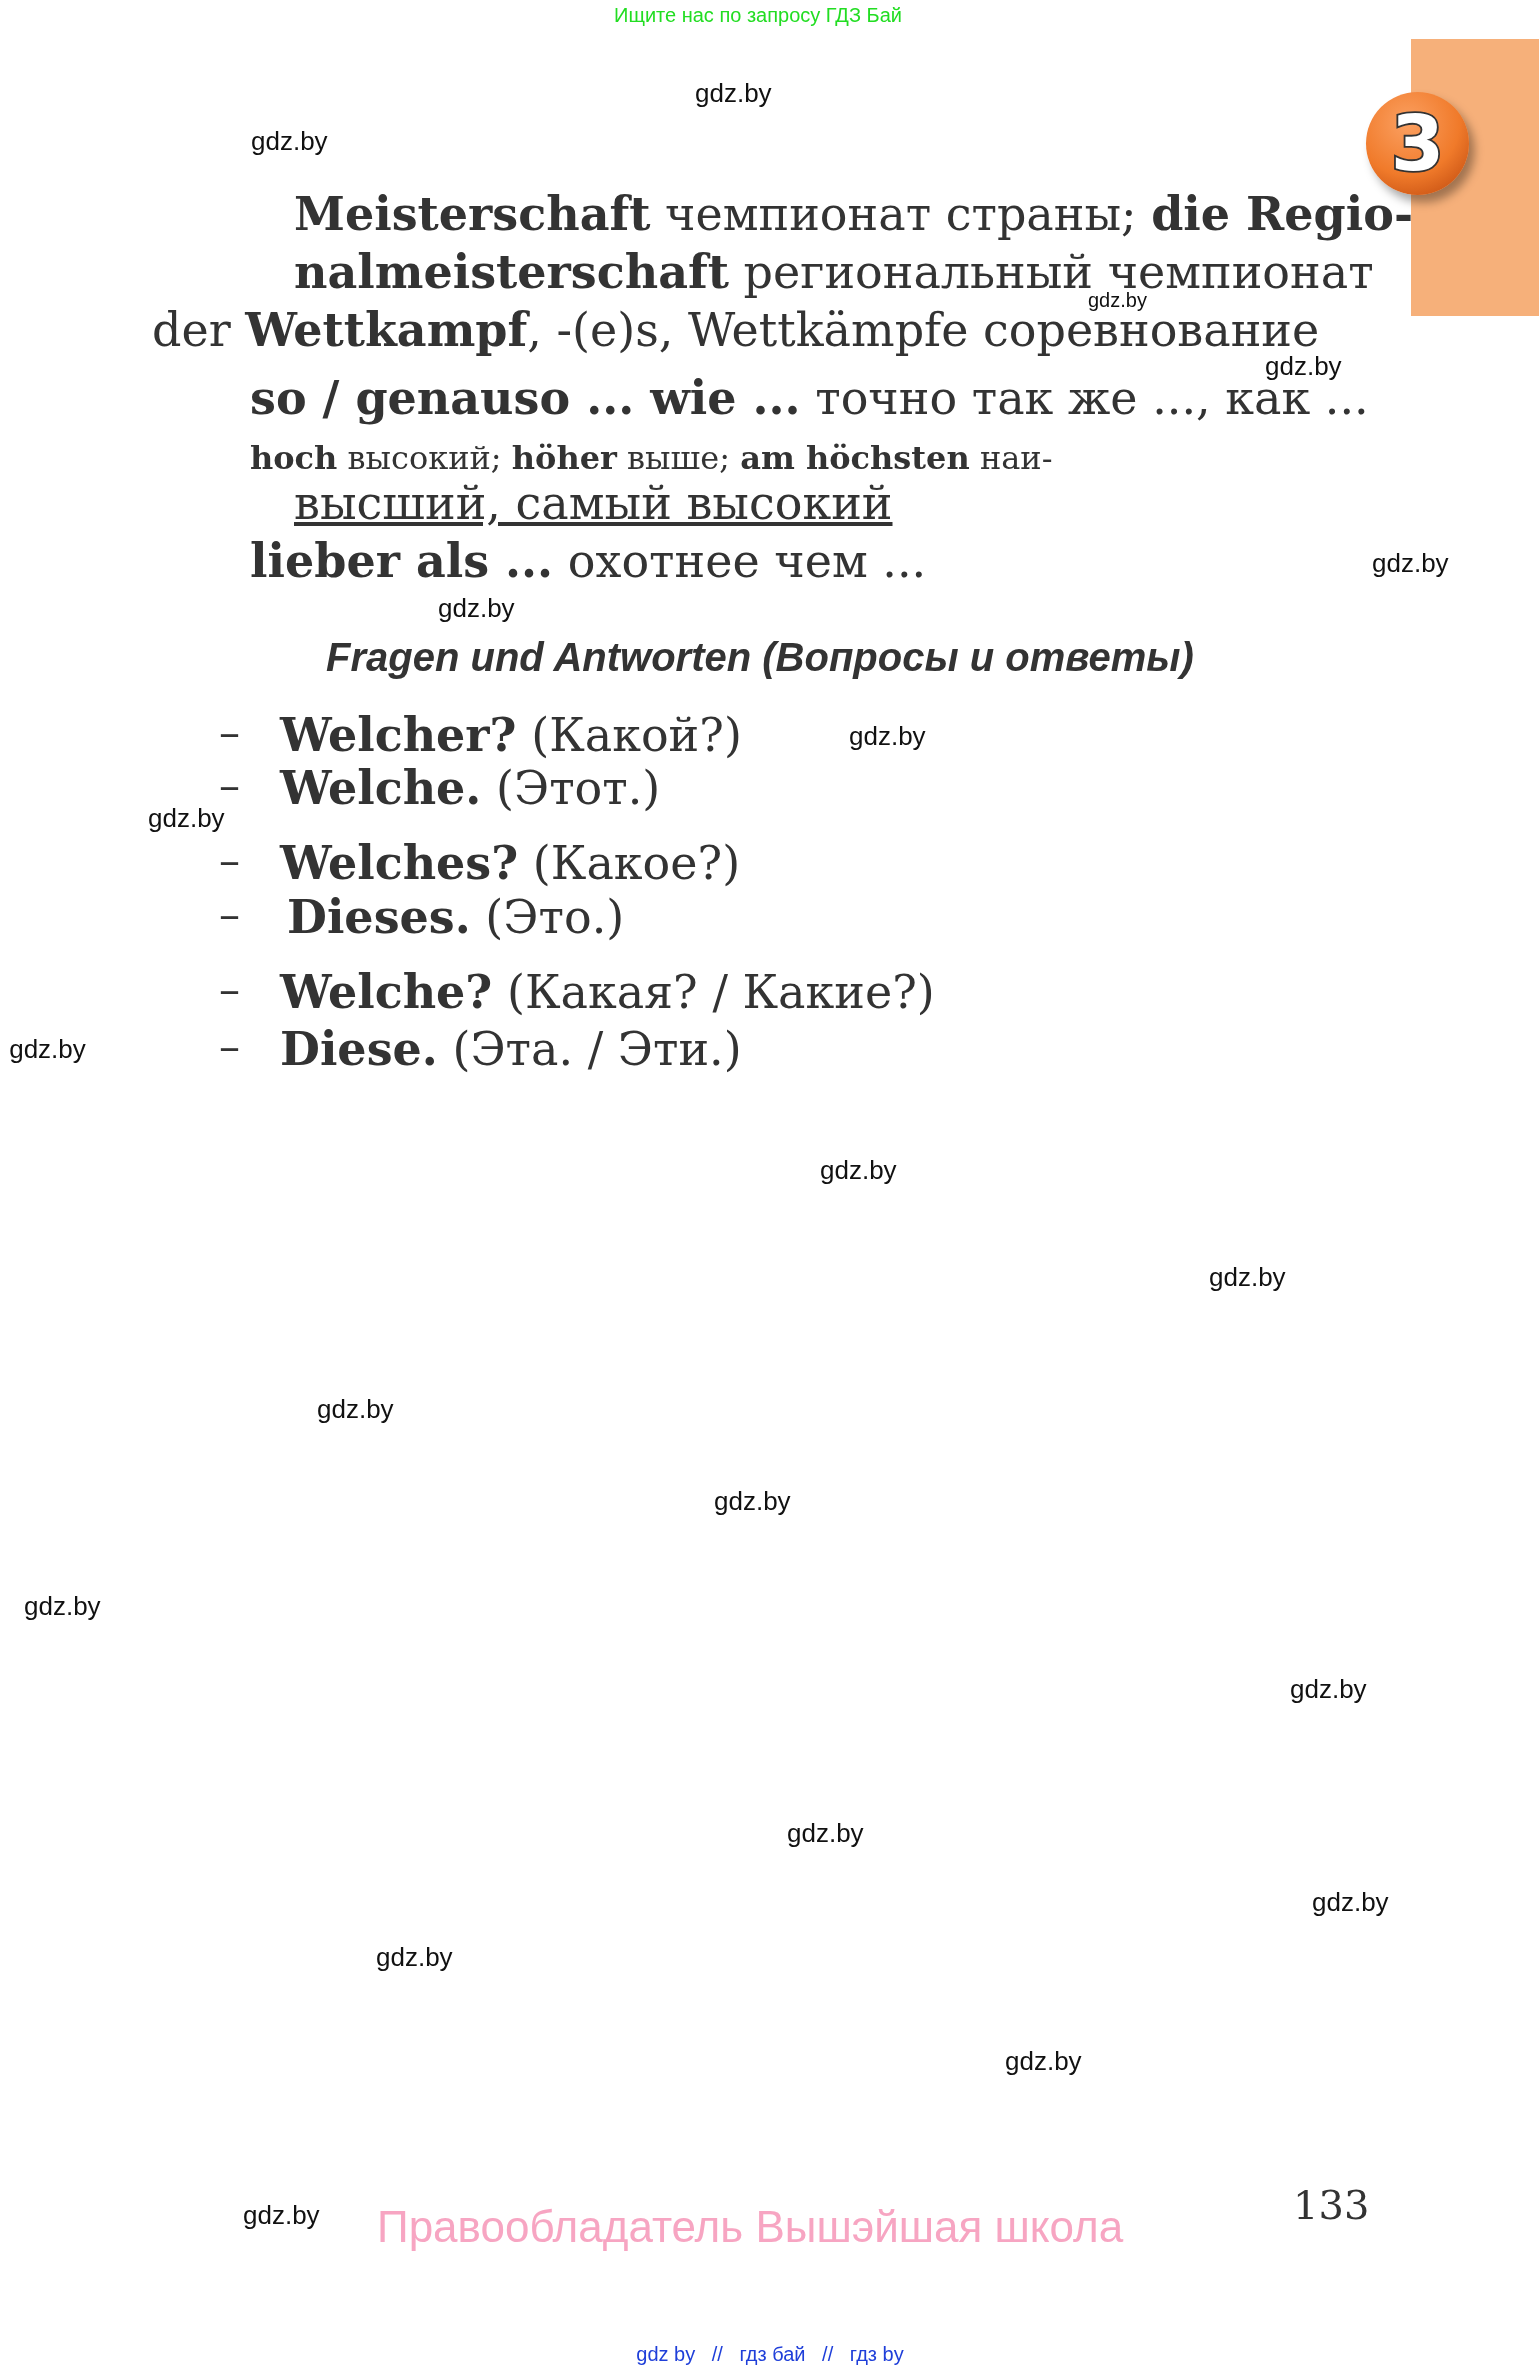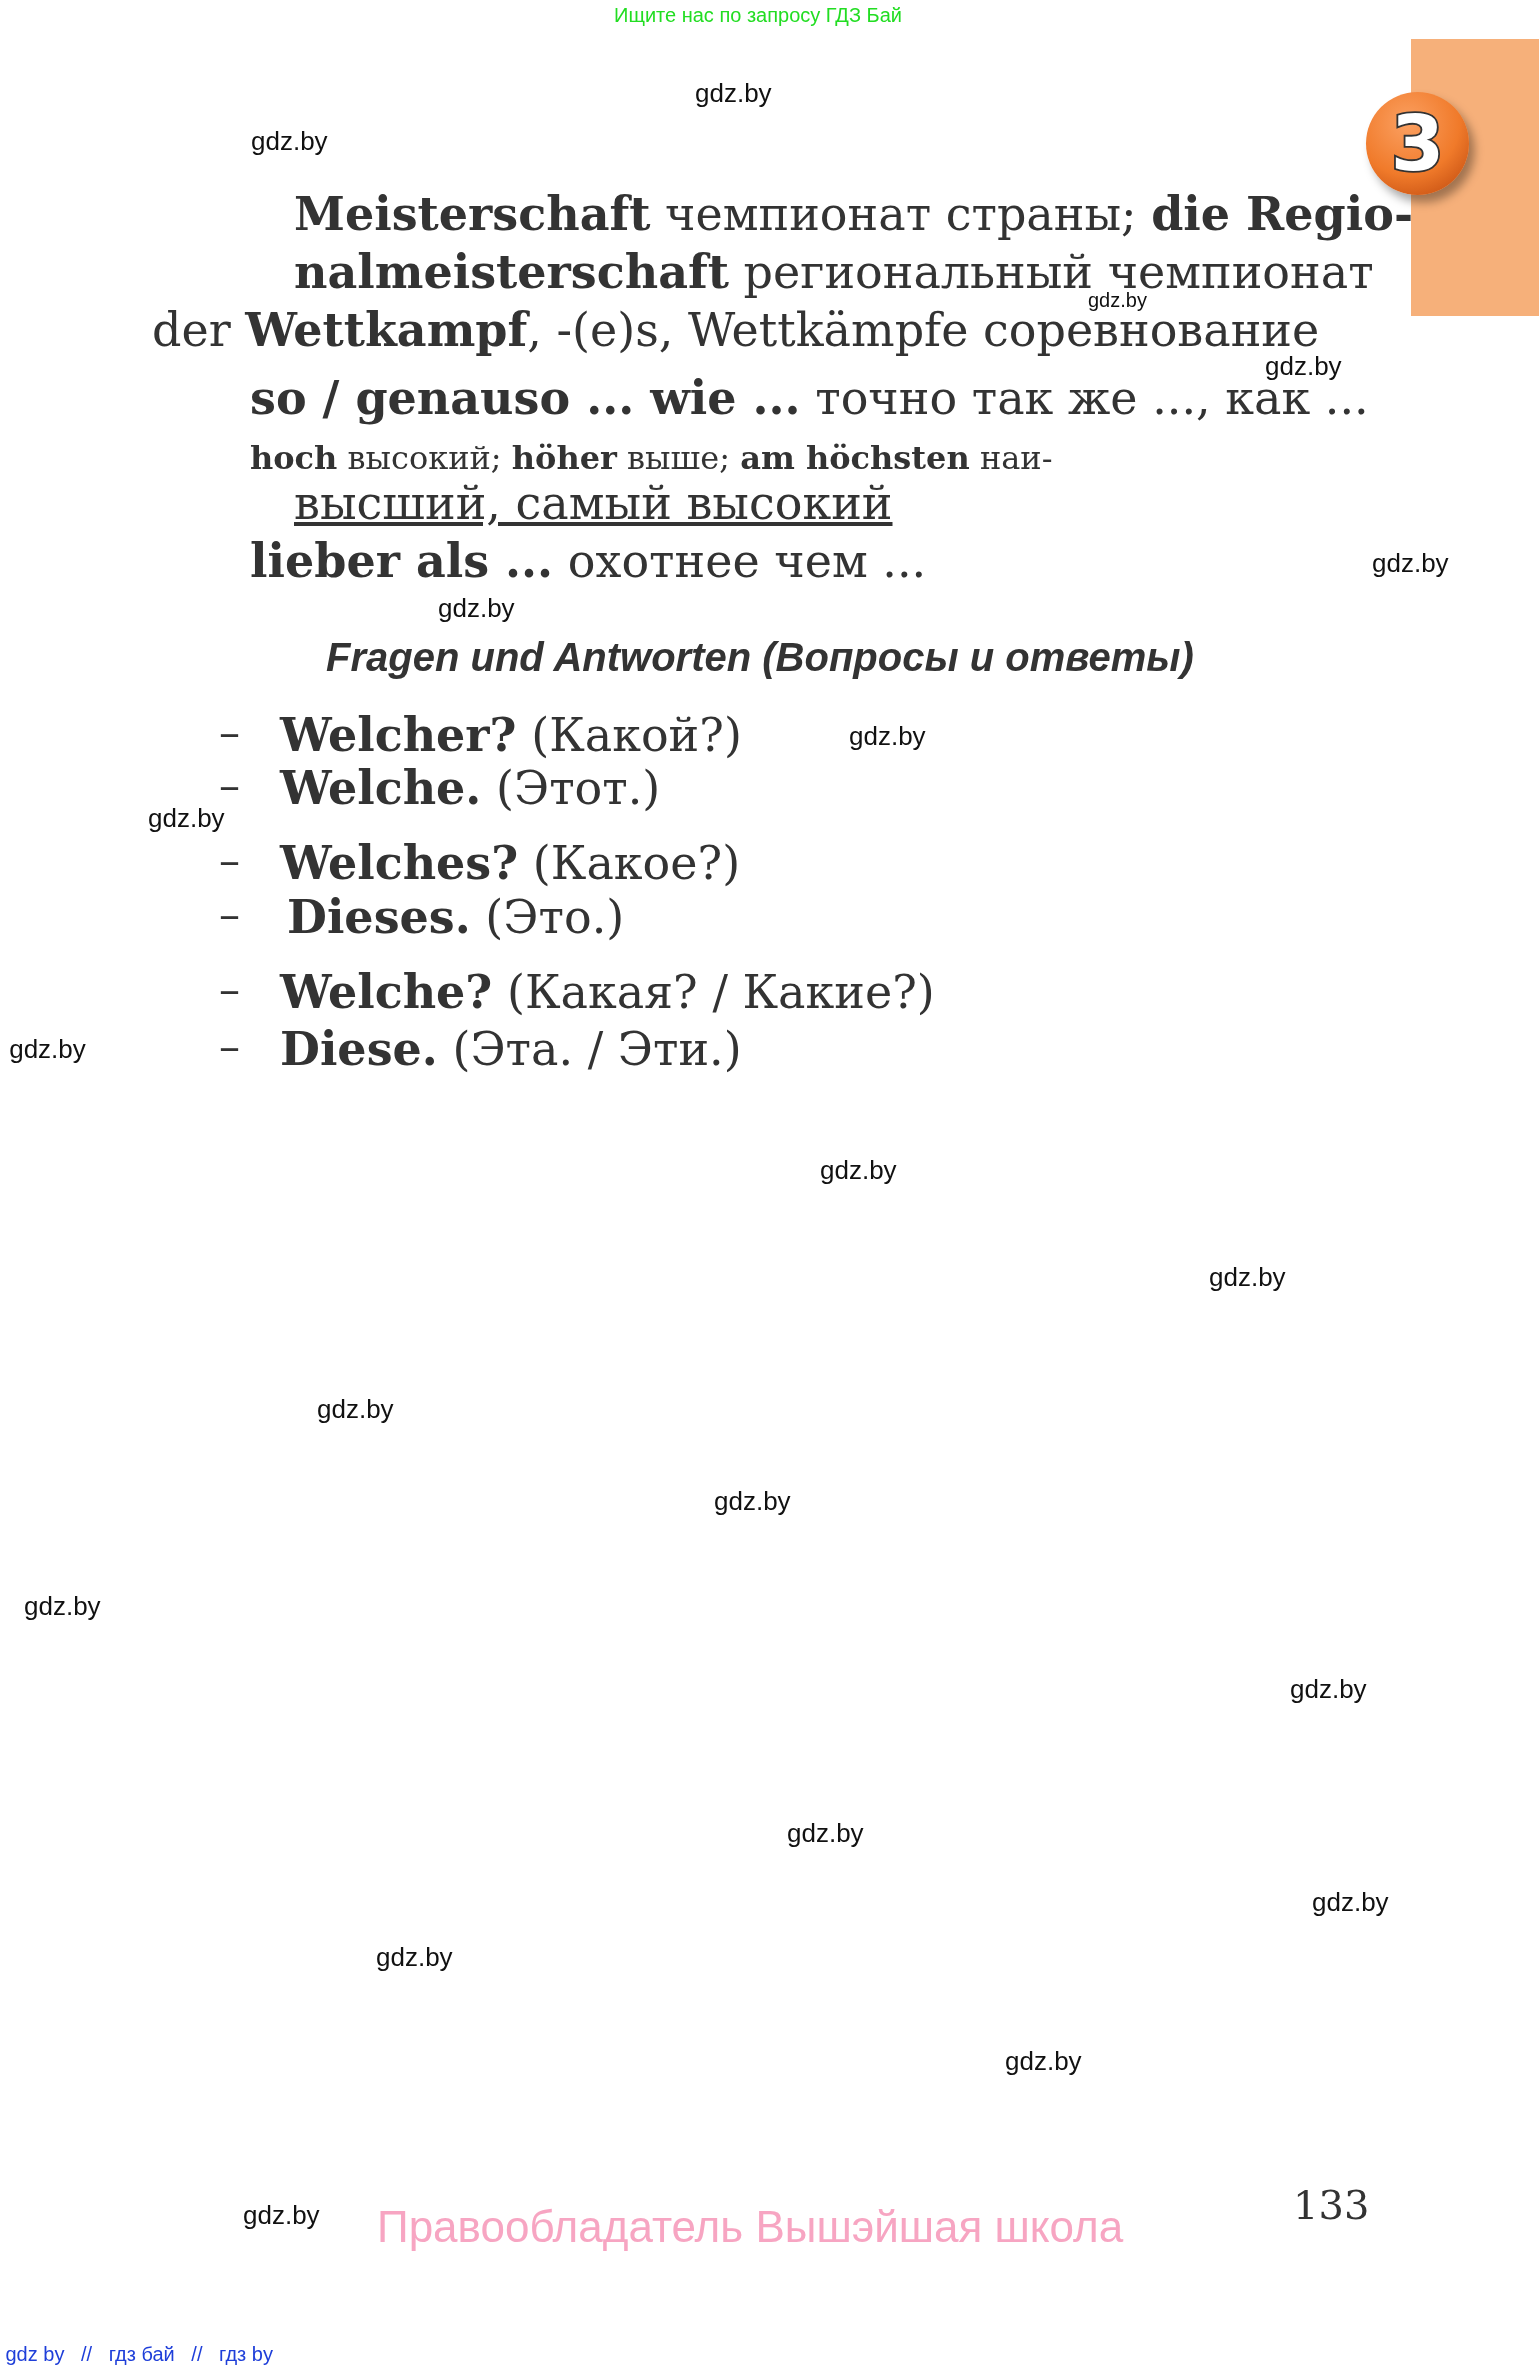--- a/index.html
+++ b/index.html
@@ -49,21 +49,21 @@
     position: absolute; font-size: 46px; white-space: nowrap; line-height: 1; color: #333333;
   }
   .copyright {
     position: absolute; left: 377px; top: 2202px; font-family: "Liberation Sans", sans-serif;
     font-size: 44px; color: #f7a5c2; white-space: nowrap;
   }
   .page-number {
     position: absolute; left: 1293px; top: 2182px; font-size: 40px; color: #333333;
   }
   .footer-links {
-    position: absolute; top: 2343px; left: 0; width: 1540px; text-align: left;
+    position: absolute; top: 2343px; left: 0; width: 1540px; text-align: center;
     font-family: "Liberation Sans", sans-serif; font-size: 20px; color: #1f3fd9;
   }
   .footer-links span { margin: 0 5.5px; }
 </style>
 </head>
 <body>
 
 <div class="top-banner">Ищите нас по запросу ГДЗ Бай</div>
 
 <div class="side-tab"></div>

